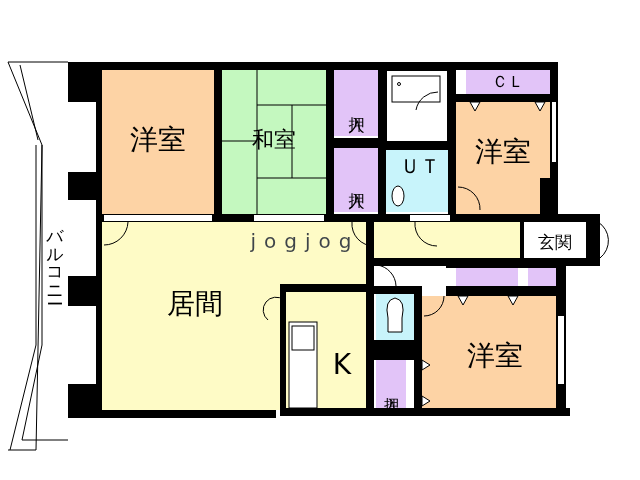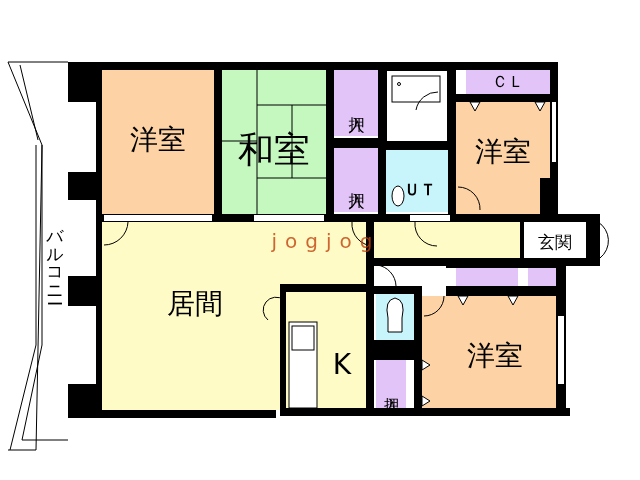--- a/index.html
+++ b/index.html
@@ -109,25 +109,25 @@
 <div class="abs wall" style="left:366px;top:286px;width:56px;height:8px;"></div>
 <div class="abs wall" style="left:414px;top:286px;width:8px;height:124px;"></div>
 <div class="abs wall" style="left:366px;top:340px;width:56px;height:20px;"></div>
 <div class="abs wall" style="left:446px;top:262px;width:118px;height:6px;"></div>
 <div class="abs wall" style="left:446px;top:286px;width:118px;height:10px;"></div>
 <div class="abs wall" style="left:556px;top:262px;width:10px;height:150px;"></div>
 <div class="abs win" style="left:558px;top:316px;width:6px;height:68px;"></div>
 <div class="abs win" style="left:552px;top:102px;width:4px;height:60px;"></div>
 
 <div class="abs label" style="left:102px;top:120px;width:112px;height:40px;font-size:28px;">洋室</div>
-<div class="abs label" style="left:222px;top:130px;width:104px;height:40px;font-size:36px;">和室</div>
+<div class="abs label" style="left:222px;top:120px;width:104px;height:40px;font-size:22px;">和室</div>
 <div class="abs label vlabel" style="left:334px;top:78px;width:44px;height:52px;font-size:16px;">押入</div>
 <div class="abs label vlabel" style="left:334px;top:154px;width:44px;height:52px;font-size:16px;">押入</div>
-<div class="abs label" style="left:392px;top:178px;width:56px;height:24px;font-size:16px;font-weight:bold;">ＵＴ</div>
+<div class="abs label" style="left:392px;top:154px;width:56px;height:24px;font-size:20px;">ＵＴ</div>
 <div class="abs label" style="left:466px;top:70px;width:84px;height:24px;font-size:16px;border-radius:8px;">ＣＬ</div>
 <div class="abs label" style="left:456px;top:132px;width:94px;height:40px;font-size:28px;">洋室</div>
 <div class="abs label" style="left:524px;top:228px;width:62px;height:28px;font-size:17px;">玄関</div>
 <div class="abs label" style="left:140px;top:284px;width:110px;height:40px;font-size:28px;">居間</div>
 <div class="abs label" style="left:320px;top:344px;width:44px;height:40px;font-size:28px;">K</div>
 <div class="abs label" style="left:440px;top:336px;width:110px;height:40px;font-size:28px;">洋室</div>
 <div class="abs label vlabel" style="left:376px;top:362px;width:30px;height:46px;font-size:15px;">押入</div>
 <div class="abs label vlabel" style="left:42px;top:196px;width:28px;height:120px;font-size:17px;">バルコニー</div>
-<div class="abs label" style="left:261px;top:228px;width:130px;height:26px;font-size:20px;letter-spacing:8px;color:#c2410c;opacity:0.8;">jogjog</div>
+<div class="abs label" style="left:240px;top:228px;width:130px;height:26px;font-size:20px;letter-spacing:8px;color:#0f172a;opacity:0.8;">jogjog</div>
 
 </body></html>

